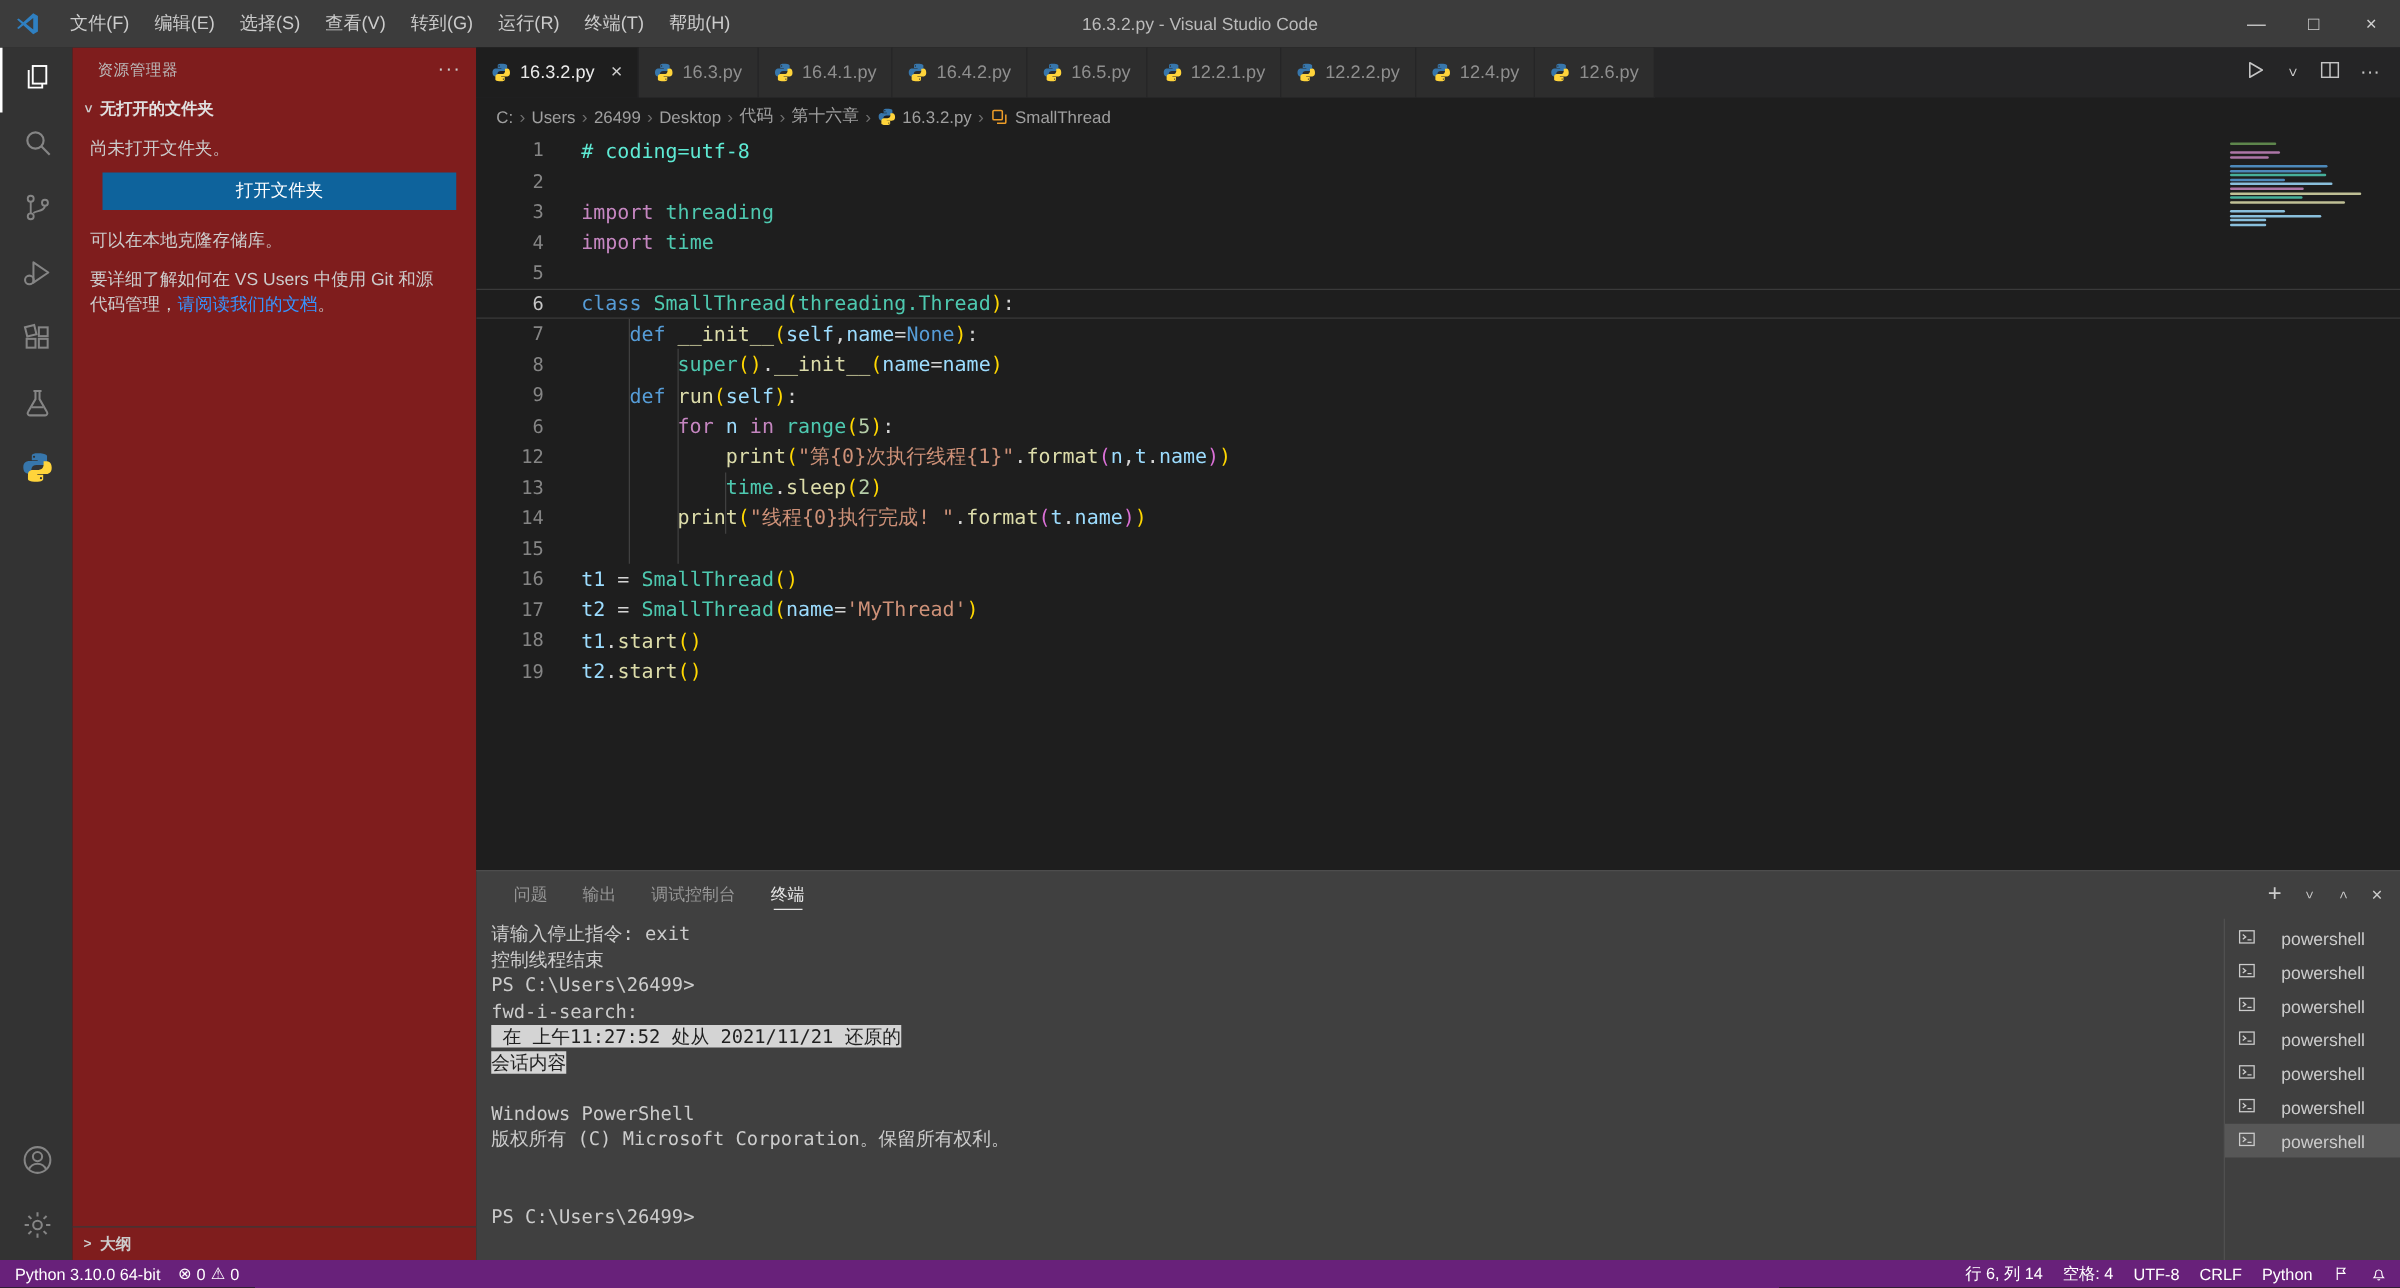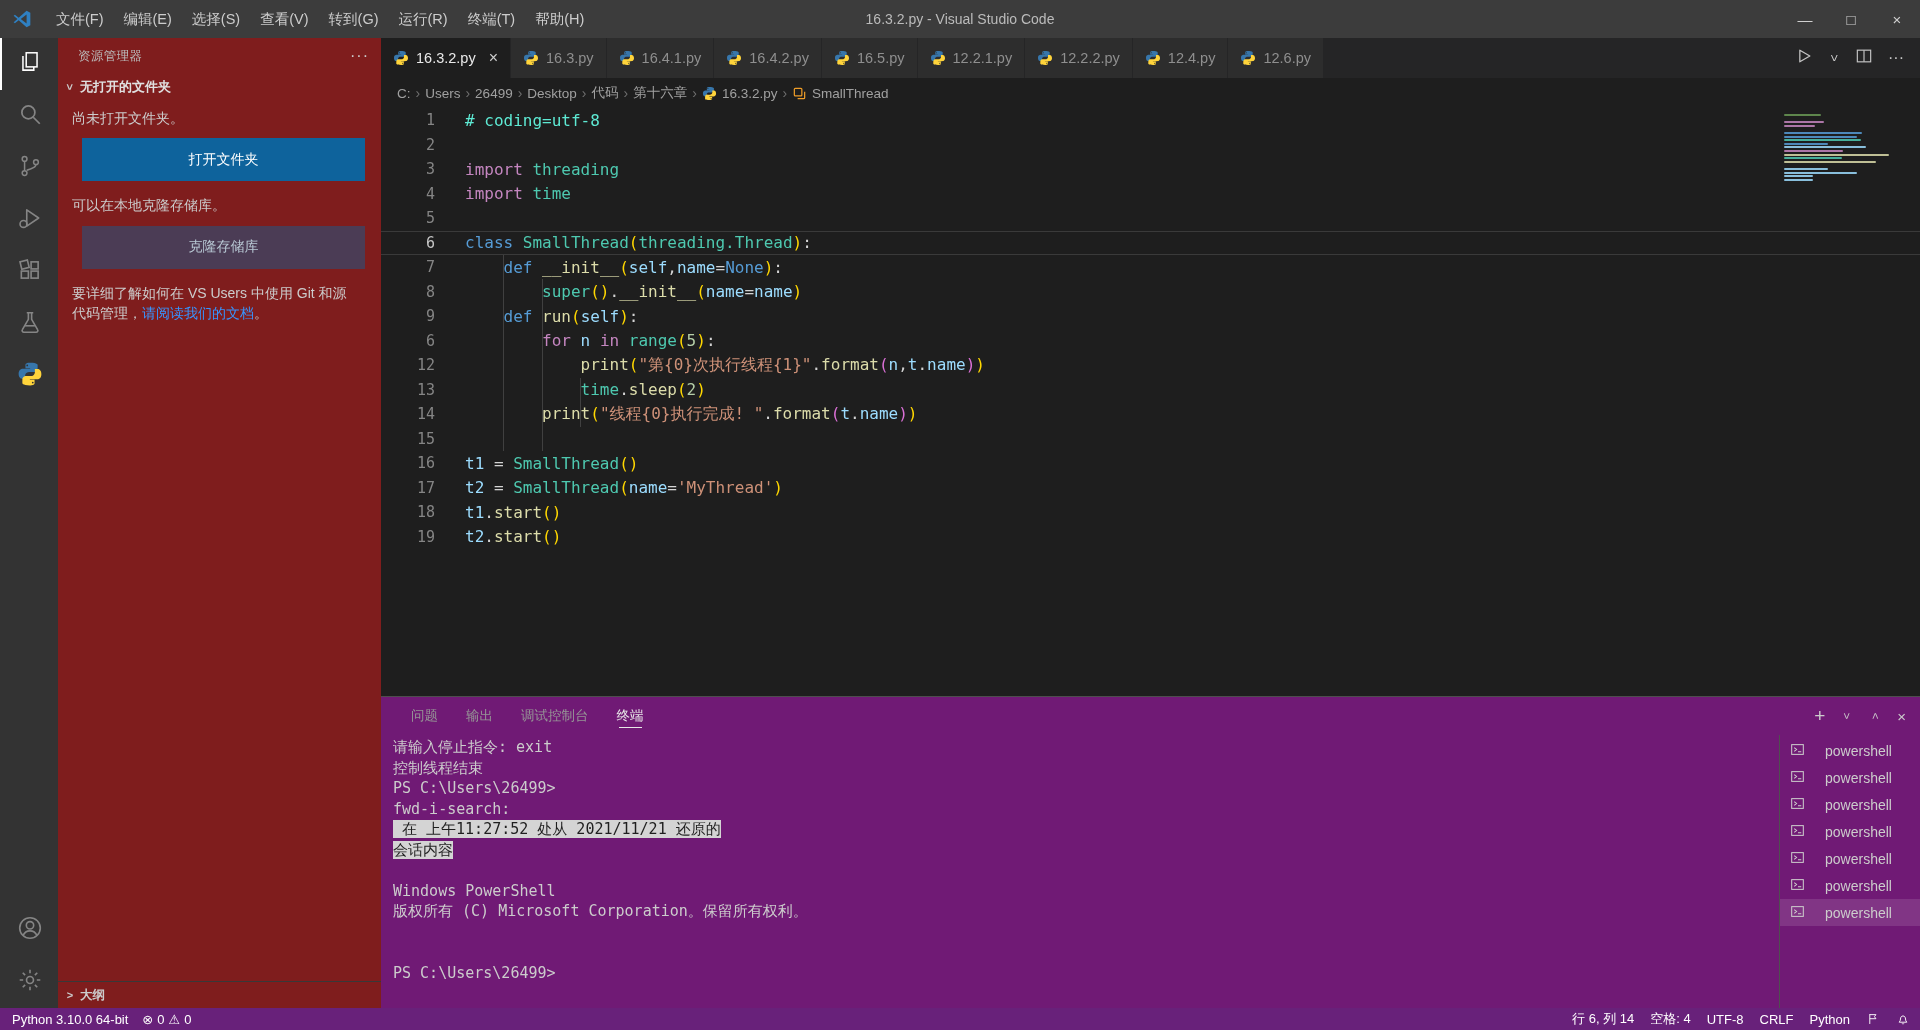--- a/index.html
+++ b/index.html
@@ -31,21 +31,21 @@
   
   .sidebar { width:323px; background:#7f1d1d; color:#cccccc; display:flex; flex-direction:column; flex:none; }
   .side-head { height:36px; display:flex; align-items:center; padding:0 12px 0 20px; font-size:12.5px;
                color:#bbbbbb; letter-spacing:.4px; flex:none; }
   .side-head .dots { margin-left:auto; font-size:16px; letter-spacing:1px; color:#cccccc; }
   .side-section { height:26px; display:flex; align-items:center; font-weight:bold; font-size:13px;
                   color:#e0e0e0; padding-left:6px; flex:none; }
   .side-section .chev { margin-right:4px; }
   .side-body { padding:8px 26px 0 14px; font-size:14px; line-height:1.45; }
   .side-body p { margin-bottom:10px; }
-  .vs-btn { display:block; width:100%; margin:2px 0 14px 10px; height:43px; border:none;
+  .vs-btn { display:block; width:100%; margin:2px 0 14px 10px; height:30px; border:none;
             background:#0e639c; color:#ffffff; font-size:14px; font-family:inherit; cursor:pointer; }
   .vs-btn.dim { background:rgba(14,99,156,.45); color:#b9c9d5; }
   .link { color:#3794ff; cursor:pointer; }
   .outline-row { margin-top:auto; height:27px; border-top:1px solid #383838; display:flex;
                  align-items:center; font-size:12.5px; font-weight:bold; color:#cccccc; padding-left:6px; flex:none; }
   .outline-row .chev { margin-right:4px; }
 
   .chev { display:inline-block; font-size:11px; color:#cccccc; width:12px; text-align:center; }
   .chev.down { transform:rotate(90deg); }
   .chev.up   { transform:rotate(-90deg); }
@@ -78,21 +78,21 @@
   .line.cur .ln { color:#c6c6c6; }
   .tok-cm{color:#5eead4} .tok-kwb{color:#569CD6} .tok-kwm{color:#C586C0}
   .tok-typ{color:#4EC9B0} .tok-fn{color:#DCDCAA} .tok-var{color:#9CDCFE}
   .tok-str{color:#CE9178} .tok-num{color:#B5CEA8} .tok-pln{color:#d4d4d4}
   .tok-b1{color:#FFD700} .tok-b2{color:#DA70D6}
   .guide { position:absolute; width:1px; background:#404040; }
   #minimap { position:absolute; top:6px; right:24px; width:112px; }
   #minimap .mrow { height:2px; margin-bottom:1.6px; border-radius:1px; opacity:.85; }
 
   
-  .panel { height:312px; border-top:1px solid #4d4d4d; display:flex; flex-direction:column; flex:none; background:#701a75; }
+  .panel { height:312px; border-top:1px solid #4d4d4d; display:flex; flex-direction:column; flex:none; background:#404040; }
   .panel-head { height:38px; display:flex; align-items:center; padding:0 14px 0 30px; flex:none; }
   .ptab { font-size:13.5px; color:#969696; margin-right:28px; height:38px; line-height:38px;
           cursor:pointer; position:relative; }
   .ptab.active { color:#e7e7e7; }
   .ptab.active::after { content:""; position:absolute; left:2px; right:2px; bottom:7px; height:1.5px; background:#e7e7e7; }
   .panel-actions { margin-left:auto; display:flex; align-items:center; gap:16px; color:#cccccc; font-size:15px; }
   .panel-actions .plus { font-size:19px; }
   .panel-body { flex:1; display:flex; min-height:0; }
   .term-out { flex:1; padding:2px 0 0 12px; font-family:"DejaVu Sans Mono", monospace;
               font-size:15px; color:#cccccc; overflow:hidden; }
@@ -211,21 +211,20 @@
         <span class="dots">···</span>
       </div>
       <div class="side-section">
         <span class="chev down">&gt;</span>
         <span>无打开的文件夹</span>
       </div>
       <div class="side-body">
         <p>尚未打开文件夹。</p>
         <button class="vs-btn">打开文件夹</button>
         <p>可以在本地克隆存储库。</p>
-        <button class="vs-btn dim">克隆存储库</button>
         <p>
           <span>要详细了解如何在 VS Users 中使用 Git 和源代码管理，</span><span class="link">请阅读我们的文档</span><span>。</span>
         </p>
       </div>
       <div class="outline-row">
         <span class="chev">&gt;</span>
         <span>大纲</span>
       </div>
     </div>
 

